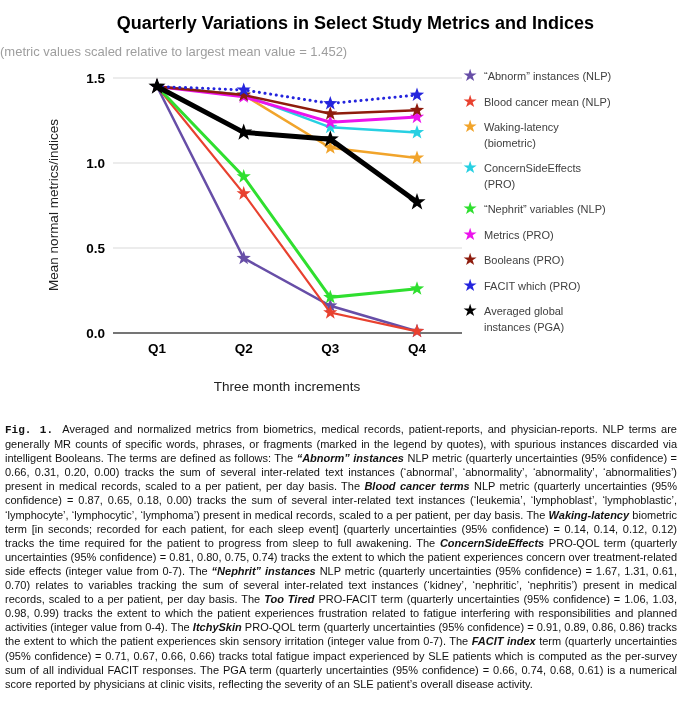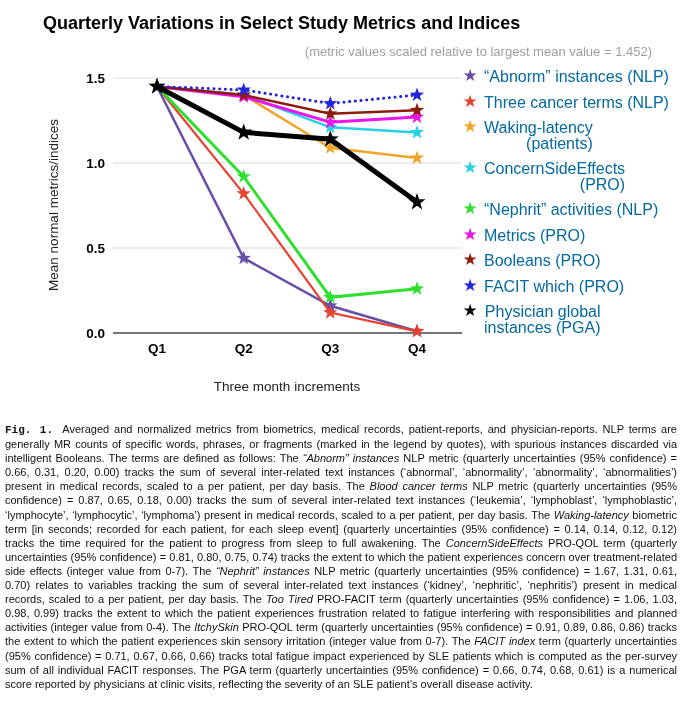--- a/index.html
+++ b/index.html
@@ -1,37 +1,37 @@
 <!DOCTYPE html>
 <html><head>
 <meta charset="utf-8">
 <style>
   html,body{margin:0;padding:0;background:#ffffff;}
   body{width:682px;height:713px;overflow:hidden;
        font-family:"Liberation Sans","DejaVu Sans",sans-serif;}
   #page{position:relative;width:682px;height:713px;background:#fff;}
 
-  .chart-title{position:absolute;top:13px;left:0;width:594px;text-align:left;
-    font-size:18px;font-weight:bold;color:#000;letter-spacing:0px;margin-left:43px;}
-  .chart-subtitle{position:absolute;top:44px;left:0;width:652px;text-align:right;
+  .chart-title{position:absolute;top:13px;left:0;width:594px;text-align:right;
+    font-size:18px;font-weight:bold;color:#000;letter-spacing:0px;}
+  .chart-subtitle{position:absolute;top:44px;left:0;width:652px;text-align:left;
     font-size:13px;color:#9e9e9e;}
 
   #plot-svg{position:absolute;top:0;left:0;}
 
   #legend{position:absolute;left:458px;top:68px;width:222px;}
   .legend-item{display:flex;align-items:flex-start;margin-bottom:9px;}
   .legend-star{font-size:17px;line-height:15px;width:24px;flex:0 0 24px;
     text-align:center;margin-right:2px;}
-  .legend-label{font-size:16px;line-height:15.5px;color:#0369a1;padding-top:1px;text-align:right;}
+  .legend-label{font-size:11px;line-height:15.5px;color:#404040;padding-top:1px;}
   .legend-label .lbl-line{display:block;}
 
   #caption{position:absolute;top:411px;left:5px;width:672px;
     font-size:11px;line-height:14.1px;color:#111;text-align:justify;}
   #caption b{font-weight:bold;font-family:Liberation Mono, monospace;}
-  #caption i{font-style:italic;}
+  #caption i{font-style:italic;font-weight:bold;}
 </style>
 </head>
 <body>
 
 <div id="page">
   <div class="chart-title">Quarterly Variations in Select Study Metrics and Indices</div>
   <div class="chart-subtitle">(metric values scaled relative to largest mean value = 1.452)</div>
 
   <svg id="plot-svg" width="682" height="405" viewBox="0 0 682 405">
       <line x1="113" y1="333" x2="462" y2="333" stroke="#757575" stroke-width="2"></line>
@@ -98,41 +98,41 @@
   <div id="legend">
       <div class="legend-item">
         <span class="legend-star" style="color: rgb(103, 78, 167);">★</span>
         <span class="legend-label">
           <span class="lbl-line">“Abnorm” instances (NLP)</span>
         </span>
       </div>
       <div class="legend-item">
         <span class="legend-star" style="color: rgb(232, 65, 47);">★</span>
         <span class="legend-label">
-          <span class="lbl-line">Three cancer terms (NLP)</span>
+          <span class="lbl-line">Blood cancer mean (NLP)</span>
         </span>
       </div>
       <div class="legend-item">
         <span class="legend-star" style="color: rgb(241, 164, 43);">★</span>
         <span class="legend-label">
           <span class="lbl-line">Waking-latency</span>
-          <span class="lbl-line">(patients)</span>
+          <span class="lbl-line">(biometric)</span>
         </span>
       </div>
       <div class="legend-item">
         <span class="legend-star" style="color: rgb(39, 208, 226);">★</span>
         <span class="legend-label">
           <span class="lbl-line">ConcernSideEffects</span>
           <span class="lbl-line">(PRO)</span>
         </span>
       </div>
       <div class="legend-item">
         <span class="legend-star" style="color: rgb(47, 223, 47);">★</span>
         <span class="legend-label">
-          <span class="lbl-line">“Nephrit” activities (NLP)</span>
+          <span class="lbl-line">“Nephrit” variables (NLP)</span>
         </span>
       </div>
       <div class="legend-item">
         <span class="legend-star" style="color: rgb(236, 19, 236);">★</span>
         <span class="legend-label">
           <span class="lbl-line">Metrics (PRO)</span>
         </span>
       </div>
       <div class="legend-item">
         <span class="legend-star" style="color: rgb(142, 28, 13);">★</span>
@@ -142,20 +142,20 @@
       </div>
       <div class="legend-item">
         <span class="legend-star" style="color: rgb(36, 36, 221);">★</span>
         <span class="legend-label">
           <span class="lbl-line">FACIT which (PRO)</span>
         </span>
       </div>
       <div class="legend-item">
         <span class="legend-star" style="color: rgb(0, 0, 0);">★</span>
         <span class="legend-label">
-          <span class="lbl-line">Physician global</span>
+          <span class="lbl-line">Averaged global</span>
           <span class="lbl-line">instances (PGA)</span>
         </span>
       </div>
     </div>
 
   <p id="caption"><b>Fig. 1.</b><span>&nbsp; Averaged and normalized metrics from biometrics, medical records, patient-reports, and physician-reports. NLP terms are generally MR counts of specific words, phrases, or fragments (marked in the legend by quotes), with spurious instances discarded via intelligent Booleans. The terms are defined as follows: The </span><i>“Abnorm” instances</i><span> NLP metric (quarterly uncertainties (95% confidence) = 0.66, 0.31, 0.20, 0.00) tracks the sum of several inter-related text instances (‘abnormal’, ‘abnormality’, ‘abnormality’, ‘abnormalities’) present in medical records, scaled to a per patient, per day basis. The </span><i>Blood cancer terms</i><span> NLP metric (quarterly uncertainties (95% confidence) = 0.87, 0.65, 0.18, 0.00) tracks the sum of several inter-related text instances (‘leukemia’, ‘lymphoblast’, ‘lymphoblastic’, ‘lymphocyte’, ‘lymphocytic’, ‘lymphoma’) present in medical records, scaled to a per patient, per day basis. The </span><i>Waking-latency</i><span> biometric term [in seconds; recorded for each patient, for each sleep event] (quarterly uncertainties (95% confidence) = 0.14, 0.14, 0.12, 0.12) tracks the time required for the patient to progress from sleep to full awakening. The </span><i>ConcernSideEffects</i><span> PRO-QOL term (quarterly uncertainties (95% confidence) = 0.81, 0.80, 0.75, 0.74) tracks the extent to which the patient experiences concern over treatment-related side effects (integer value from 0-7). The </span><i>“Nephrit” instances</i><span> NLP metric (quarterly uncertainties (95% confidence) = 1.67, 1.31, 0.61, 0.70) relates to variables tracking the sum of several inter-related text instances (‘kidney’, ‘nephritic’, ‘nephritis’) present in medical records, scaled to a per patient, per day basis. The </span><i>Too Tired</i><span> PRO-FACIT term (quarterly uncertainties (95% confidence) = 1.06, 1.03, 0.98, 0.99) tracks the extent to which the patient experiences frustration related to fatigue interfering with responsibilities and planned activities (integer value from 0-4). The </span><i>ItchySkin</i><span> PRO-QOL term (quarterly uncertainties (95% confidence) = 0.91, 0.89, 0.86, 0.86) tracks the extent to which the patient experiences skin sensory irritation (integer value from 0-7). The </span><i>FACIT index</i><span> term (quarterly uncertainties (95% confidence) = 0.71, 0.67, 0.66, 0.66) tracks total fatigue impact experienced by SLE patients which is computed as the per-survey sum of all individual FACIT responses. The PGA term (quarterly uncertainties (95% confidence) = 0.66, 0.74, 0.68, 0.61) is a numerical score reported by physicians at clinic visits, reflecting the severity of an SLE patient’s overall disease activity.</span></p>
 </div>
 
 </body></html>

